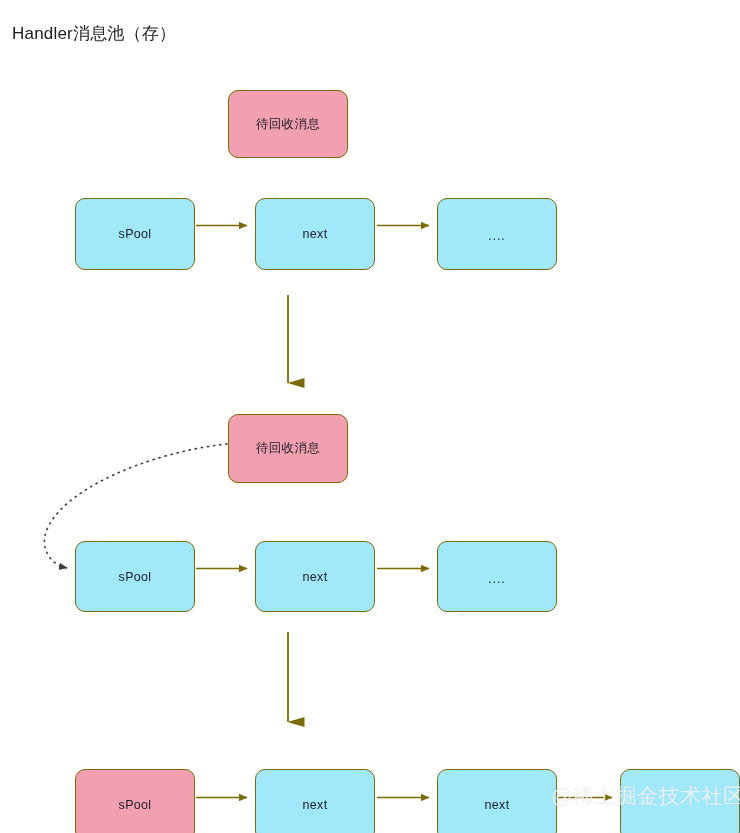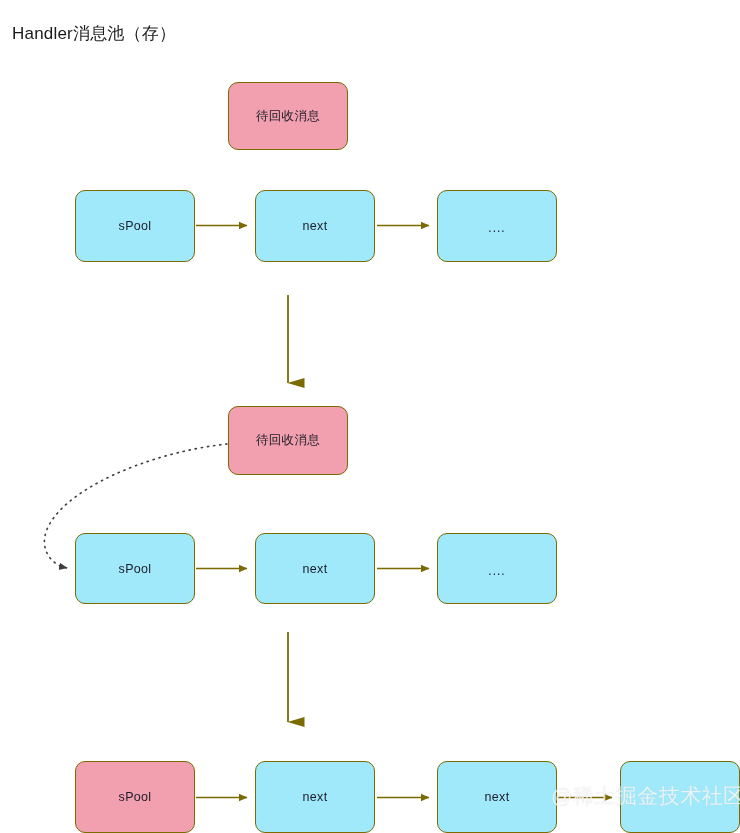--- a/index.html
+++ b/index.html
@@ -40,20 +40,21 @@
     box-sizing: border-box;
     border: 1.4px solid #7a6a00;
     border-radius: 10px;
     display: flex;
     align-items: center;
     justify-content: center;
     font-size: 12.5px;
     color: #1c1c28;
     text-align: center;
     letter-spacing: 0.3px;
+    margin-top: 8px;
   }
   .node.blue {
     background: #9fe9fb;
   }
   .node.pink {
     background: #f2a0b0;
   }
   .node .node-label {
     pointer-events: none;
   }

